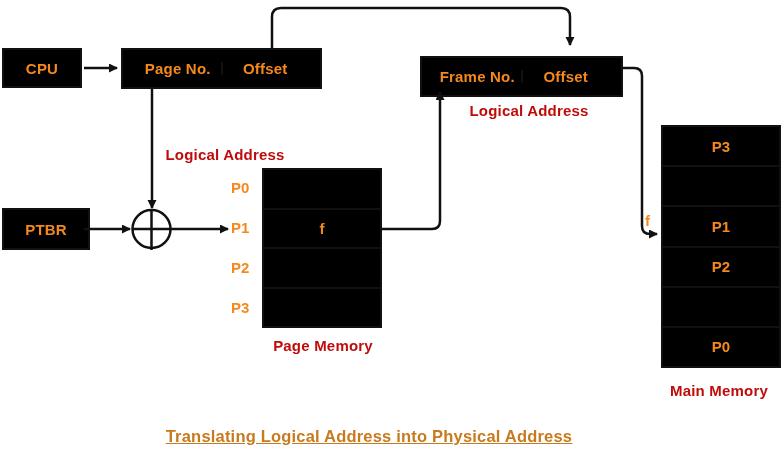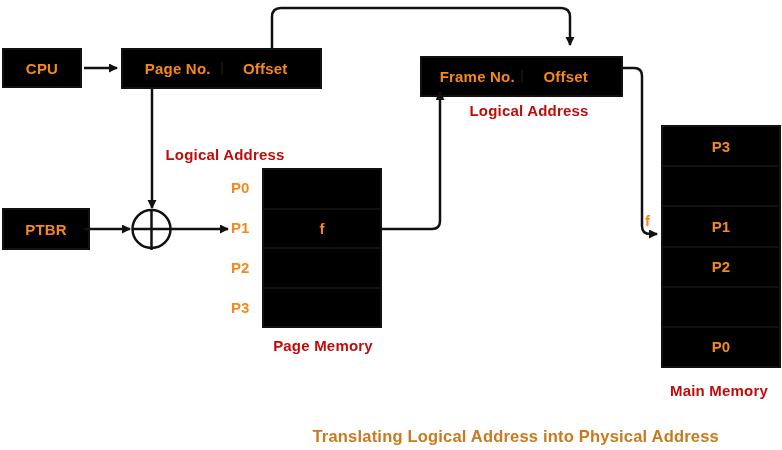--- a/index.html
+++ b/index.html
@@ -20,22 +20,22 @@
   .srow + .srow{border-top:2.5px solid #111;}
   .plabel{
     position:absolute;width:34px;height:20px;line-height:20px;text-align:left;
     color:#F5891D;font-size:15px;
   }
   .caption{
     position:absolute;text-align:center;color:#C00B0B;font-size:15px;letter-spacing:.2px;
   }
   .flabel{position:absolute;color:#F5891D;font-size:15px;}
   #title{
-    position:absolute;left:19px;top:427px;width:700px;text-align:right;
-    color:#C87A1E;font-size:16.5px;letter-spacing:.2px;
+    position:absolute;left:19px;top:427px;width:700px;text-align:center;
+    color:#C87A1E;font-size:16.5px;letter-spacing:.2px;text-decoration:underline;
   }
   svg.wires{position:absolute;left:0;top:0;pointer-events:none;}
 </style>
 </head>
 <body>
 
 <div id="canvas">
 
   <div class="box" style="left:2px;top:48px;width:80px;height:40px;">
     <span>CPU</span>

